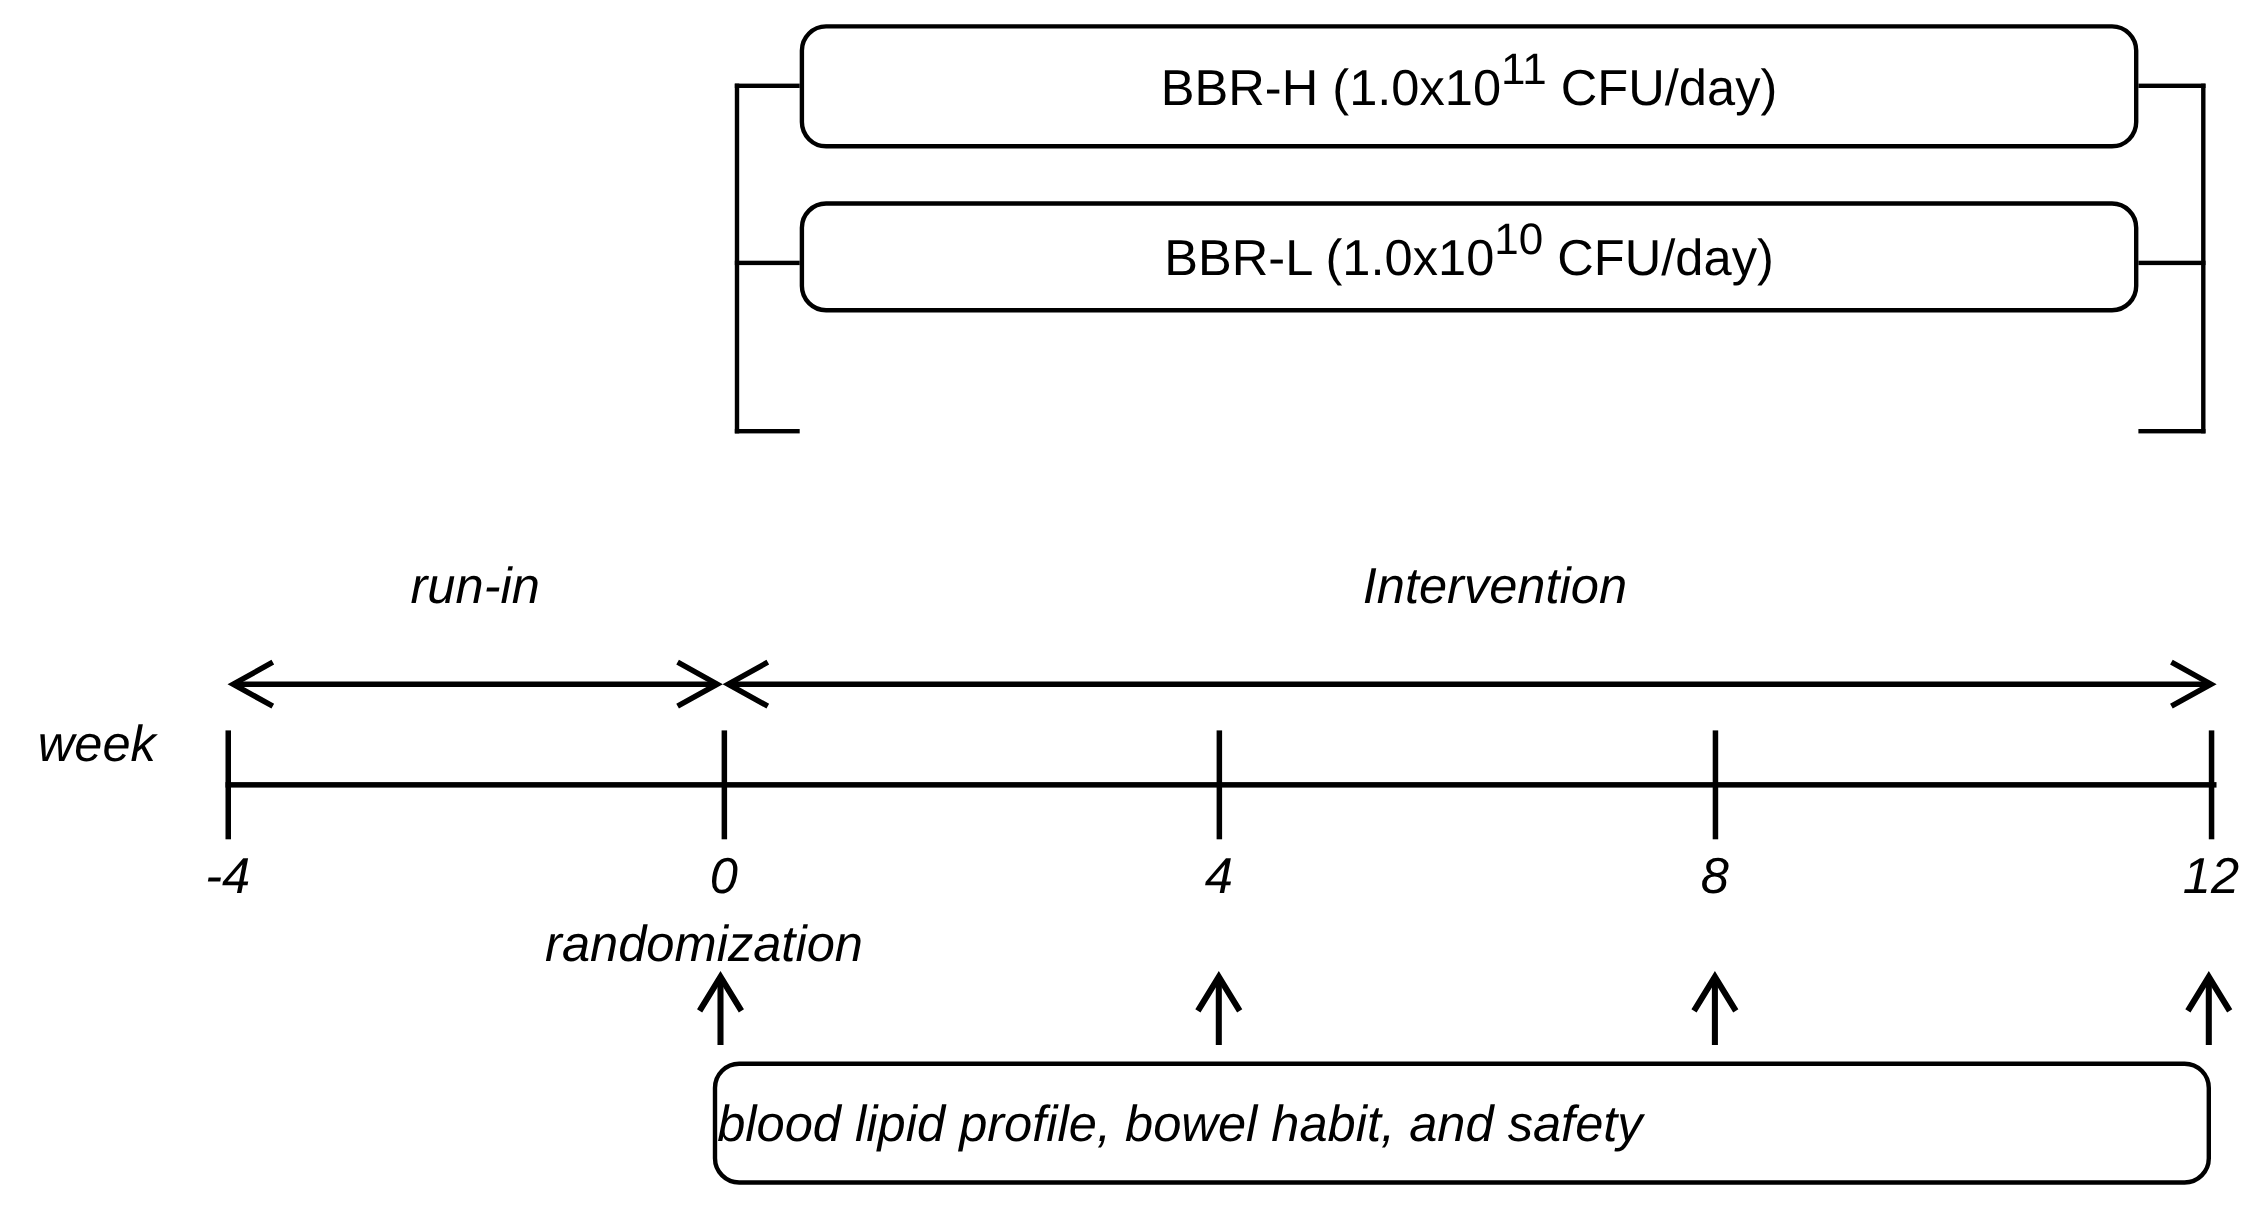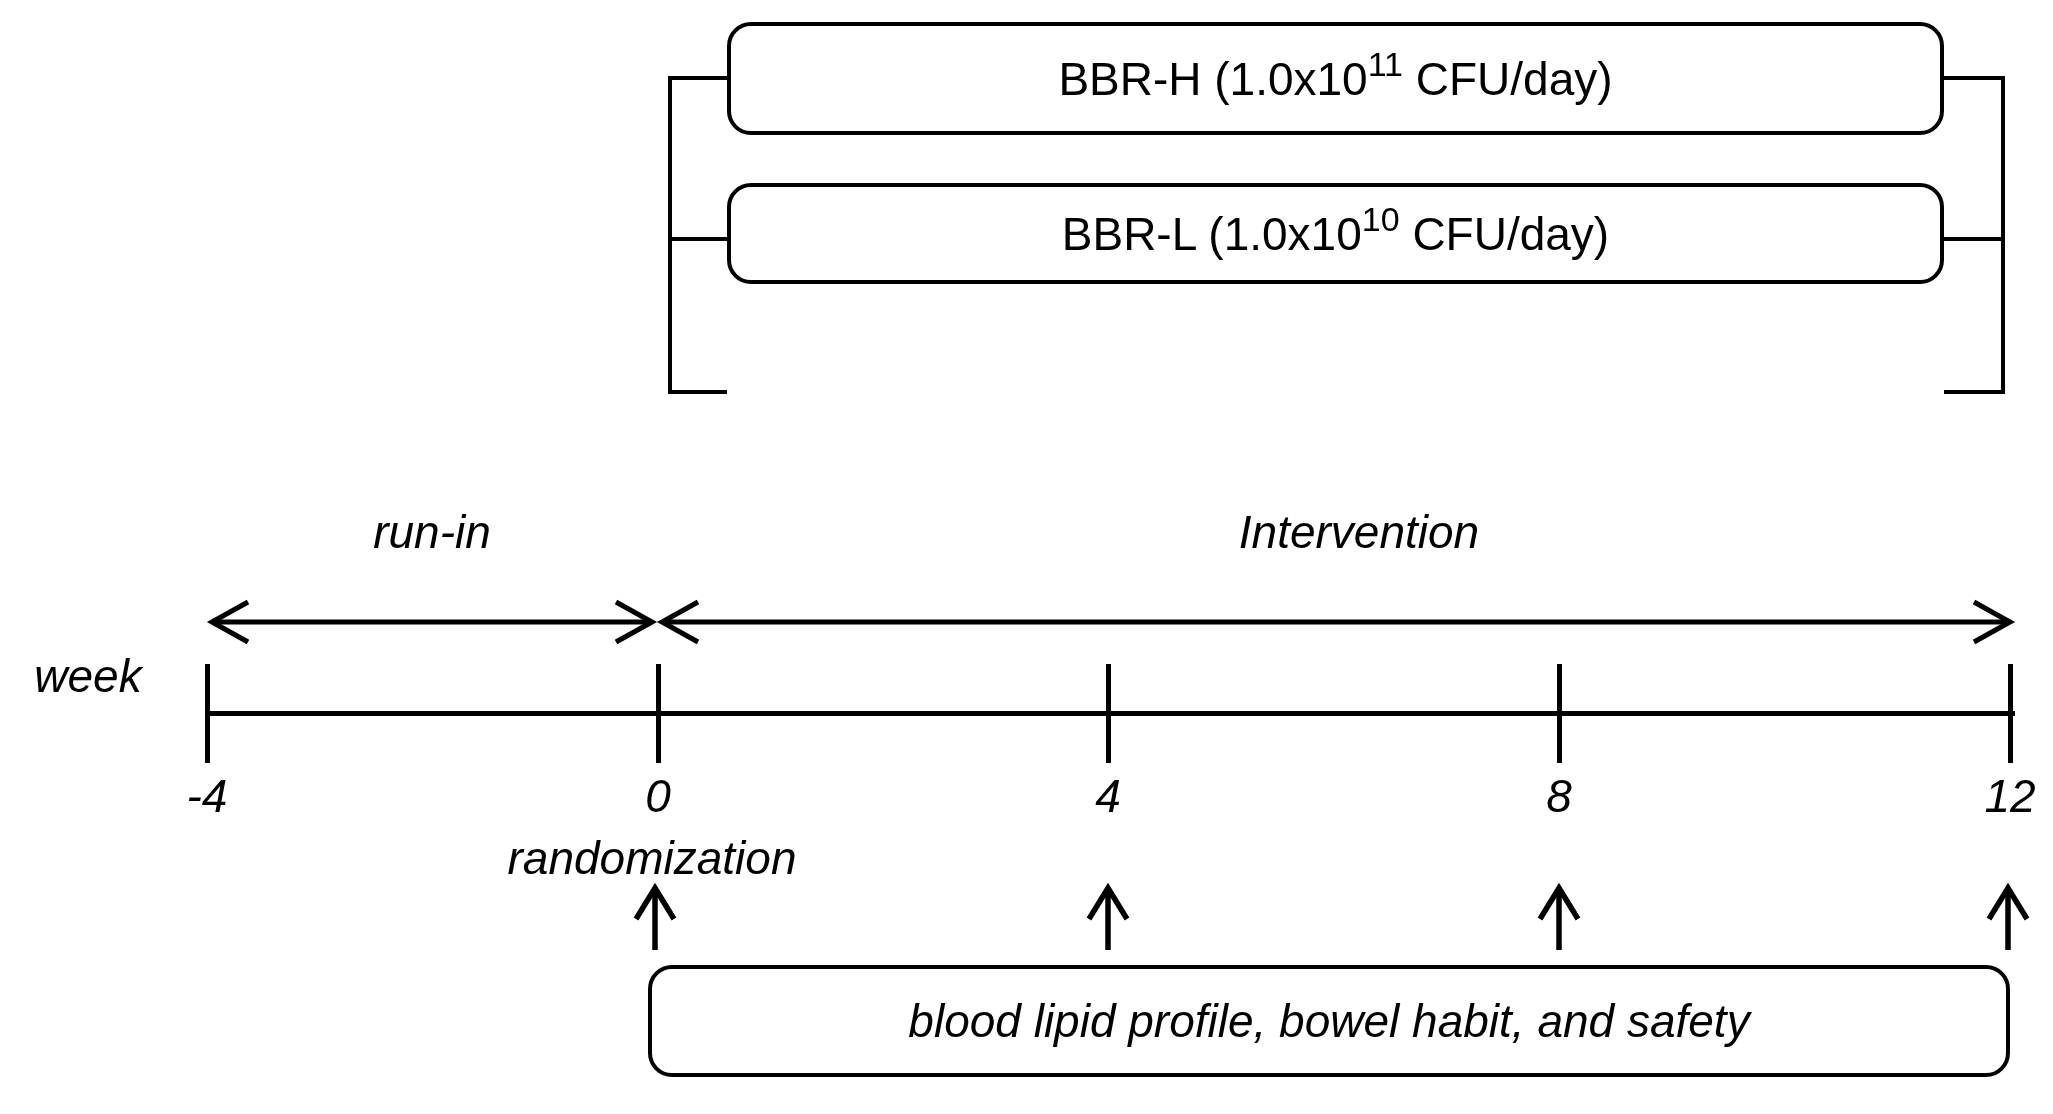--- a/index.html
+++ b/index.html
@@ -12,26 +12,26 @@
   .box {
     position:absolute; left:727px; width:1217px;
     border:4px solid #000; border-radius:24px; background:#fff;
     box-sizing:border-box;
     display:flex; align-items:center; justify-content:center;
   }
   .assess-box {
     position:absolute; left:648px; top:965px; width:1362px; height:112px;
     border:4px solid #000; border-radius:24px; background:#fff;
     box-sizing:border-box;
-    display:flex; align-items:center; justify-content:center;
+    display:flex; align-items:center; 
   }
   .hline, .vline { position:absolute; background:#000; }
   .lbl { position:absolute; text-align:center; line-height:1.15;font-style:italic; }
   .arm-label { white-space:pre; }
-  .arm-label sup { font-size:34px; line-height:0; position:relative; top:-2px; }
+  .arm-label sup { font-size:40px; line-height:0; position:relative; top:-2px; }
   svg { position:absolute; display:block; }
   svg path { fill:none; stroke:#000; stroke-linejoin:miter; stroke-linecap:butt; }
 </style>
 </head>
 <body>
 
 <div class="stage">
 
   <div class="box" style="top:22px;height:113px">
     <span class="arm-label"><span>BBR-H (1.0x10</span><sup>11</sup><span> CFU/day)</span></span>
@@ -72,21 +72,21 @@
   <div class="vline" style="left:2008px;top:664px;width:5px;height:99px"></div>
 
   <div class="lbl" style="left:8px;top:650px;width:160px;text-align:center">week</div>
 
   <div class="lbl" style="left:127px;top:770px;width:160px">-4</div>
   <div class="lbl" style="left:578px;top:770px;width:160px">0</div>
   <div class="lbl" style="left:1028px;top:770px;width:160px">4</div>
   <div class="lbl" style="left:1479px;top:770px;width:160px">8</div>
   <div class="lbl" style="left:1930px;top:770px;width:160px">12</div>
 
-  <div class="lbl" style="left:452px;top:832px;width:400px">randomization</div>
+  <div class="lbl" style="left:440px;top:832px;width:400px">randomization</div>
 
   <svg style="left:631px;top:880px" width="48" height="72" viewBox="0 0 48 72">
     <path d="M24,70 V12" stroke-width="5.5"></path>
     <path d="M5,39 L24,8 L43,39" stroke-width="5.5"></path>
   </svg>
   <svg style="left:1084px;top:880px" width="48" height="72" viewBox="0 0 48 72">
     <path d="M24,70 V12" stroke-width="5.5"></path>
     <path d="M5,39 L24,8 L43,39" stroke-width="5.5"></path>
   </svg>
   <svg style="left:1535px;top:880px" width="48" height="72" viewBox="0 0 48 72">

